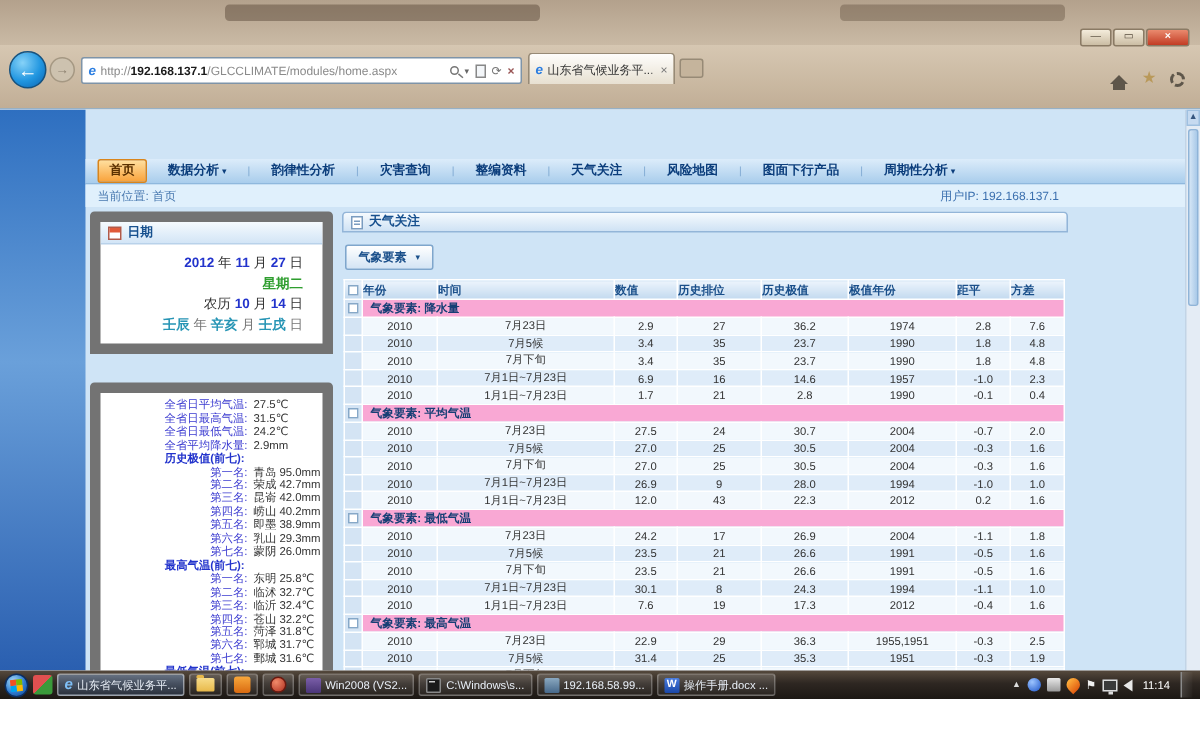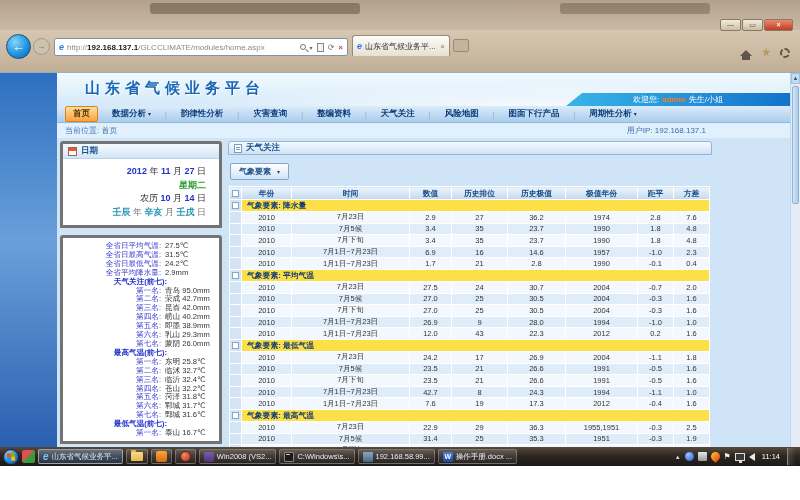--- a/index.html
+++ b/index.html
@@ -91,21 +91,21 @@
   .menu-item{padding:1px 7px;white-space:nowrap}
   .menu-item.active{background:linear-gradient(#ffdf9e,#f9a33c);border:1px solid #d9851c;border-radius:2px;color:#5a3000}
   .menu-sep{color:#7fa9d2;font-weight:normal;font-size:7px}
   .menu-arrow{font-size:6px;margin-left:2px}
   .crumb{position:absolute;left:57px;top:50px;right:10px;height:15px;background:#e0f0fc;
          font-size:8px;color:#4a7ab0;display:flex;align-items:center;padding:0 84px 0 8px}
   .crumb-right{margin-left:auto;display:flex;gap:16px;color:#3a6fae;white-space:nowrap}
 
   
   .sidebar{position:absolute;left:60px;top:68px;width:162px;bottom:0}
-  .panel{background:#fff;border:3px solid #737373;border-radius:3px 3px 0 0;margin-bottom:7px;overflow:hidden}
+  .panel{background:#fff;border:7px solid #737373;border-radius:3px 3px 0 0;margin-bottom:19px;overflow:hidden}
   .panel-h{height:15px;background:linear-gradient(180deg,#f5fafe,#d3e5f6);border-bottom:1px solid #b9d2ea;
            display:flex;align-items:center;gap:4px;padding:0 5px;font-size:8.5px;font-weight:bold;color:#17508e}
   .cal-icon{width:9px;height:9px;background:#fff;border:1px solid #b05a4a;position:relative}
   .cal-icon::before{content:"";position:absolute;left:0;top:0;width:7px;height:3px;background:#e05a3a}
   .chart-icon{width:9px;height:9px;background:linear-gradient(180deg,#6fa8e0,#2f6cb4);border:1px solid #2a5a9a;position:relative}
   .chart-icon::after{content:"";position:absolute;left:1px;bottom:1px;width:2px;height:4px;background:#ffd24a;box-shadow:3px 0 0 #fff}
   .date-body{padding:6px 13px 6px 6px;text-align:right;font-size:9px;line-height:13.5px}
   .num{color:#2233cc;font-weight:bold}
   .unit{color:#333}
   .weekday{color:#2f9e2f;font-weight:bold}
@@ -123,24 +123,24 @@
   .main-h{height:14px;background:linear-gradient(180deg,#f5fafe,#cfe2f4);border:1px solid #93b5d8;
           border-radius:3px 3px 0 0;display:flex;align-items:center;gap:4px;padding:0 5px;
           font-size:8.5px;font-weight:bold;color:#17508e}
   .doc-icon{width:8px;height:9px;background:#fff;border:1px solid #7a9cc0;position:relative}
   .doc-icon::after{content:"";position:absolute;left:1px;top:2px;width:4px;height:1px;background:#7a9cc0;box-shadow:0 2px 0 #7a9cc0}
   .elem-btn{margin:8px 0 6px 2px;display:inline-flex;align-items:center;gap:4px;
             background:linear-gradient(#ffffff,#d3e4f4);border:1px solid #7fa6cc;border-radius:2px;
             font-size:8px;color:#1a4f8a;padding:2px 8px;font-weight:bold}
   table{border-collapse:collapse;width:480px;margin-left:1px;table-layout:fixed}
   th,td{border:1px solid #ffffff;overflow:hidden;white-space:nowrap}
-  thead th{height:13px;background:linear-gradient(180deg,#ecf4fc,#c2d9ef);font-size:7.8px;color:#1a4f8a;font-weight:bold;text-align:center}
+  thead th{height:13px;background:linear-gradient(180deg,#ecf4fc,#c2d9ef);font-size:7.8px;color:#1a4f8a;font-weight:bold;text-align:left}
   td.exp{background:#d4e4f4}
   .xbox{width:7px;height:7px;border:1px solid #86a8c8;background:#fff;margin:0 auto}
-  tr.group td.glabel{height:12px;background:#fde047;font-size:7.8px;color:#173f75;font-weight:bold;padding-left:5px;text-align:left}
+  tr.group td.glabel{height:12px;background:#f9a8d4;font-size:7.8px;color:#173f75;font-weight:bold;padding-left:5px;text-align:left}
   tr.data td{height:11.6px;font-size:7.5px;color:#333;text-align:center}
   tr.data.r0 td{background:#f2f8fd}
   tr.data.r1 td{background:#dfecf9}
   tr.data td.exp{background:#d4e4f4}
 
   
   .vscroll{position:absolute;right:0;top:0;width:10px;height:100%;background:#e4ecf5;border-left:1px solid #c2d4e6}
   .vs-arrow{height:11px;background:#c6daf0;border:1px solid #9fc0e0;font-size:6px;color:#35557e;text-align:center;line-height:9px}
   .vs-thumb{position:absolute;left:1px;top:13px;width:7px;height:118px;
             background:linear-gradient(90deg,#d5e6f6,#a9c9e8);border:1px solid #8fb4d8;border-radius:2px}
@@ -235,28 +235,20 @@
         <span class="sp-ico sp2"></span>
         <span class="sp-ico sp3"></span>
         <span class="dots">•••</span>
       </div>
     </div>
   </div>
 
   <div class="page">
     <div class="leftstrip"></div>
 
-    <div class="phead">
-      <div class="ptitle">山东省气候业务平台</div>
-      <div class="ribbon">
-        <span>欢迎您:</span>
-        <span class="user">admin</span>
-        <span>先生/小姐</span>
-      </div>
-    </div>
 
     <div class="menu" id="menu">
         <div class="menu-item active">首页</div>
         <div class="menu-item">数据分析<span class="menu-arrow">▾</span></div>
         <span class="menu-sep">|</span>
         <div class="menu-item">韵律性分析</div>
         <span class="menu-sep">|</span>
         <div class="menu-item">灾害查询</div>
         <span class="menu-sep">|</span>
         <div class="menu-item">整编资料</div>
@@ -314,21 +306,21 @@
               <span class="stat-value">31.5℃</span>
             </div>
             <div class="stat-line">
               <span class="stat-label">全省日最低气温:</span>
               <span class="stat-value">24.2℃</span>
             </div>
             <div class="stat-line">
               <span class="stat-label">全省平均降水量:</span>
               <span class="stat-value">2.9mm</span>
             </div>
-            <div class="sec-title">天气关注(前七):</div>
+            <div class="sec-title">历史极值(前七):</div>
             <div class="rank-line">
               <span class="rank-label">第一名:</span>
               <span class="rank-value">青岛 95.0mm</span>
             </div>
             <div class="rank-line">
               <span class="rank-label">第二名:</span>
               <span class="rank-value">荣成 42.7mm</span>
             </div>
             <div class="rank-line">
               <span class="rank-label">第三名:</span>
@@ -583,21 +575,21 @@
               <td>21</td>
               <td>26.6</td>
               <td>1991</td>
               <td>-0.5</td>
               <td>1.6</td>
             </tr>
             <tr class="data r1">
               <td class="exp"></td>
               <td>2010</td>
               <td>7月1日~7月23日</td>
-              <td>42.7</td>
+              <td>30.1</td>
               <td>8</td>
               <td>24.3</td>
               <td>1994</td>
               <td>-1.1</td>
               <td>1.0</td>
             </tr>
             <tr class="data r0">
               <td class="exp"></td>
               <td>2010</td>
               <td>1月1日~7月23日</td>

